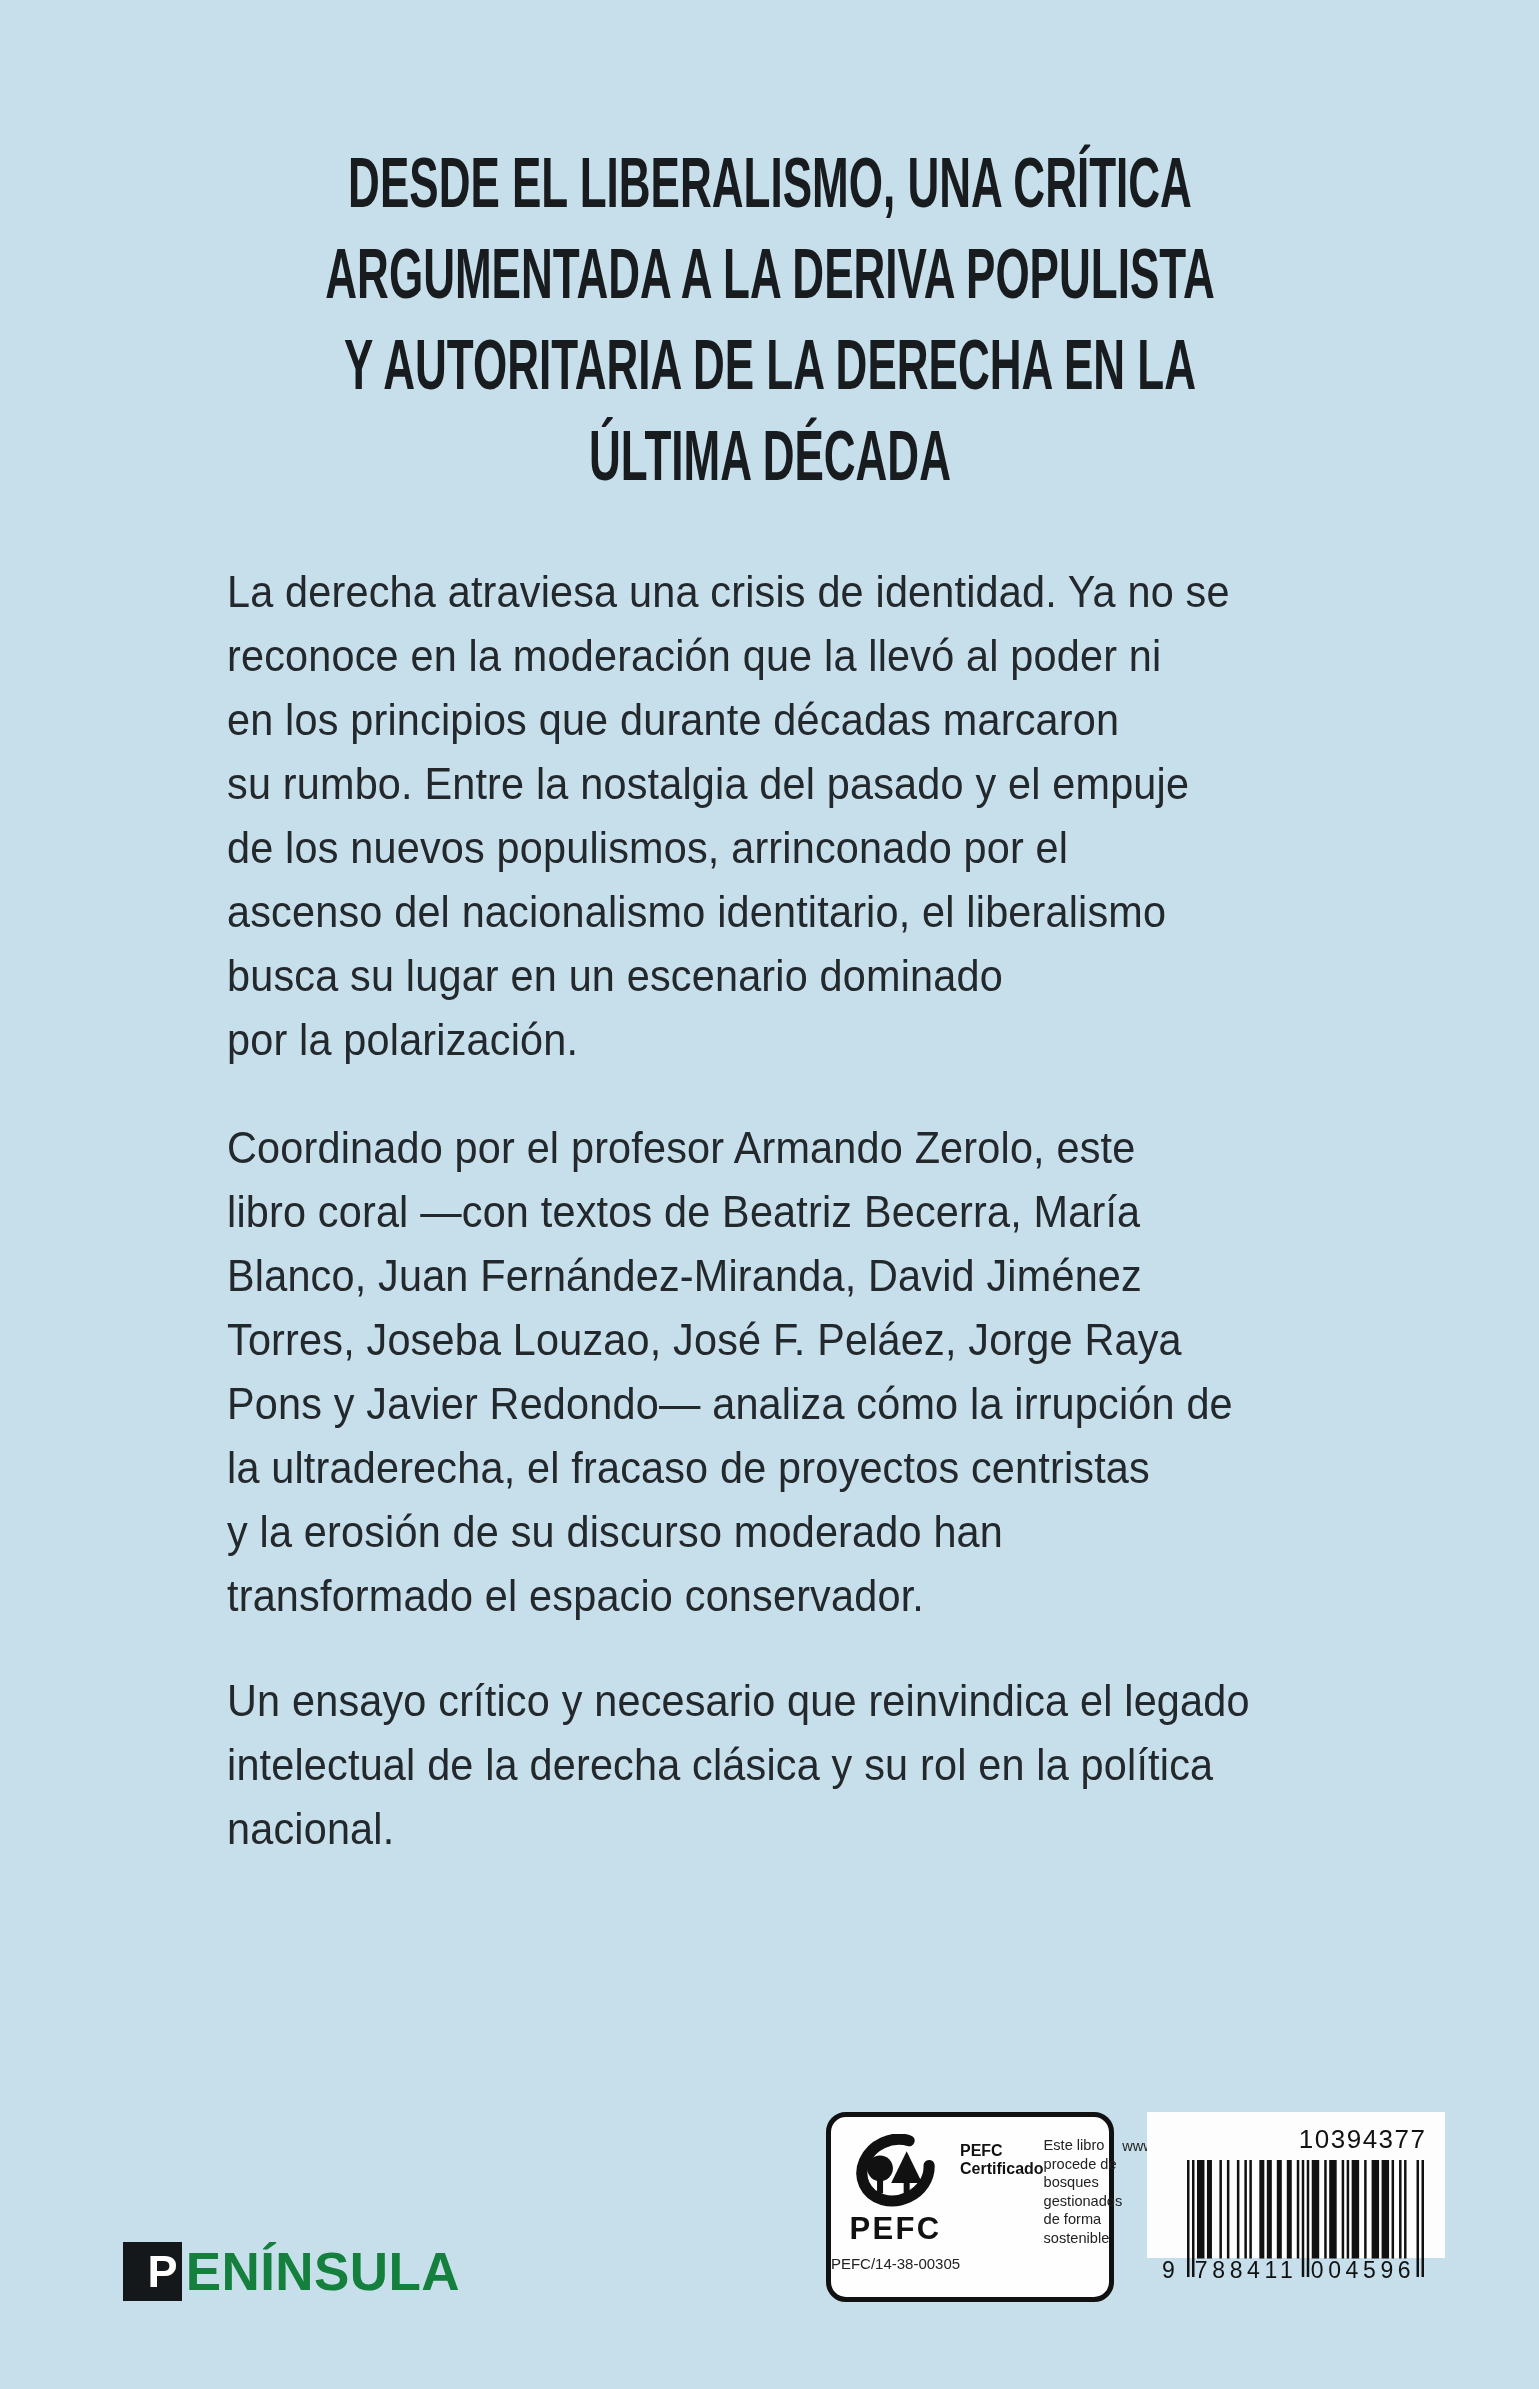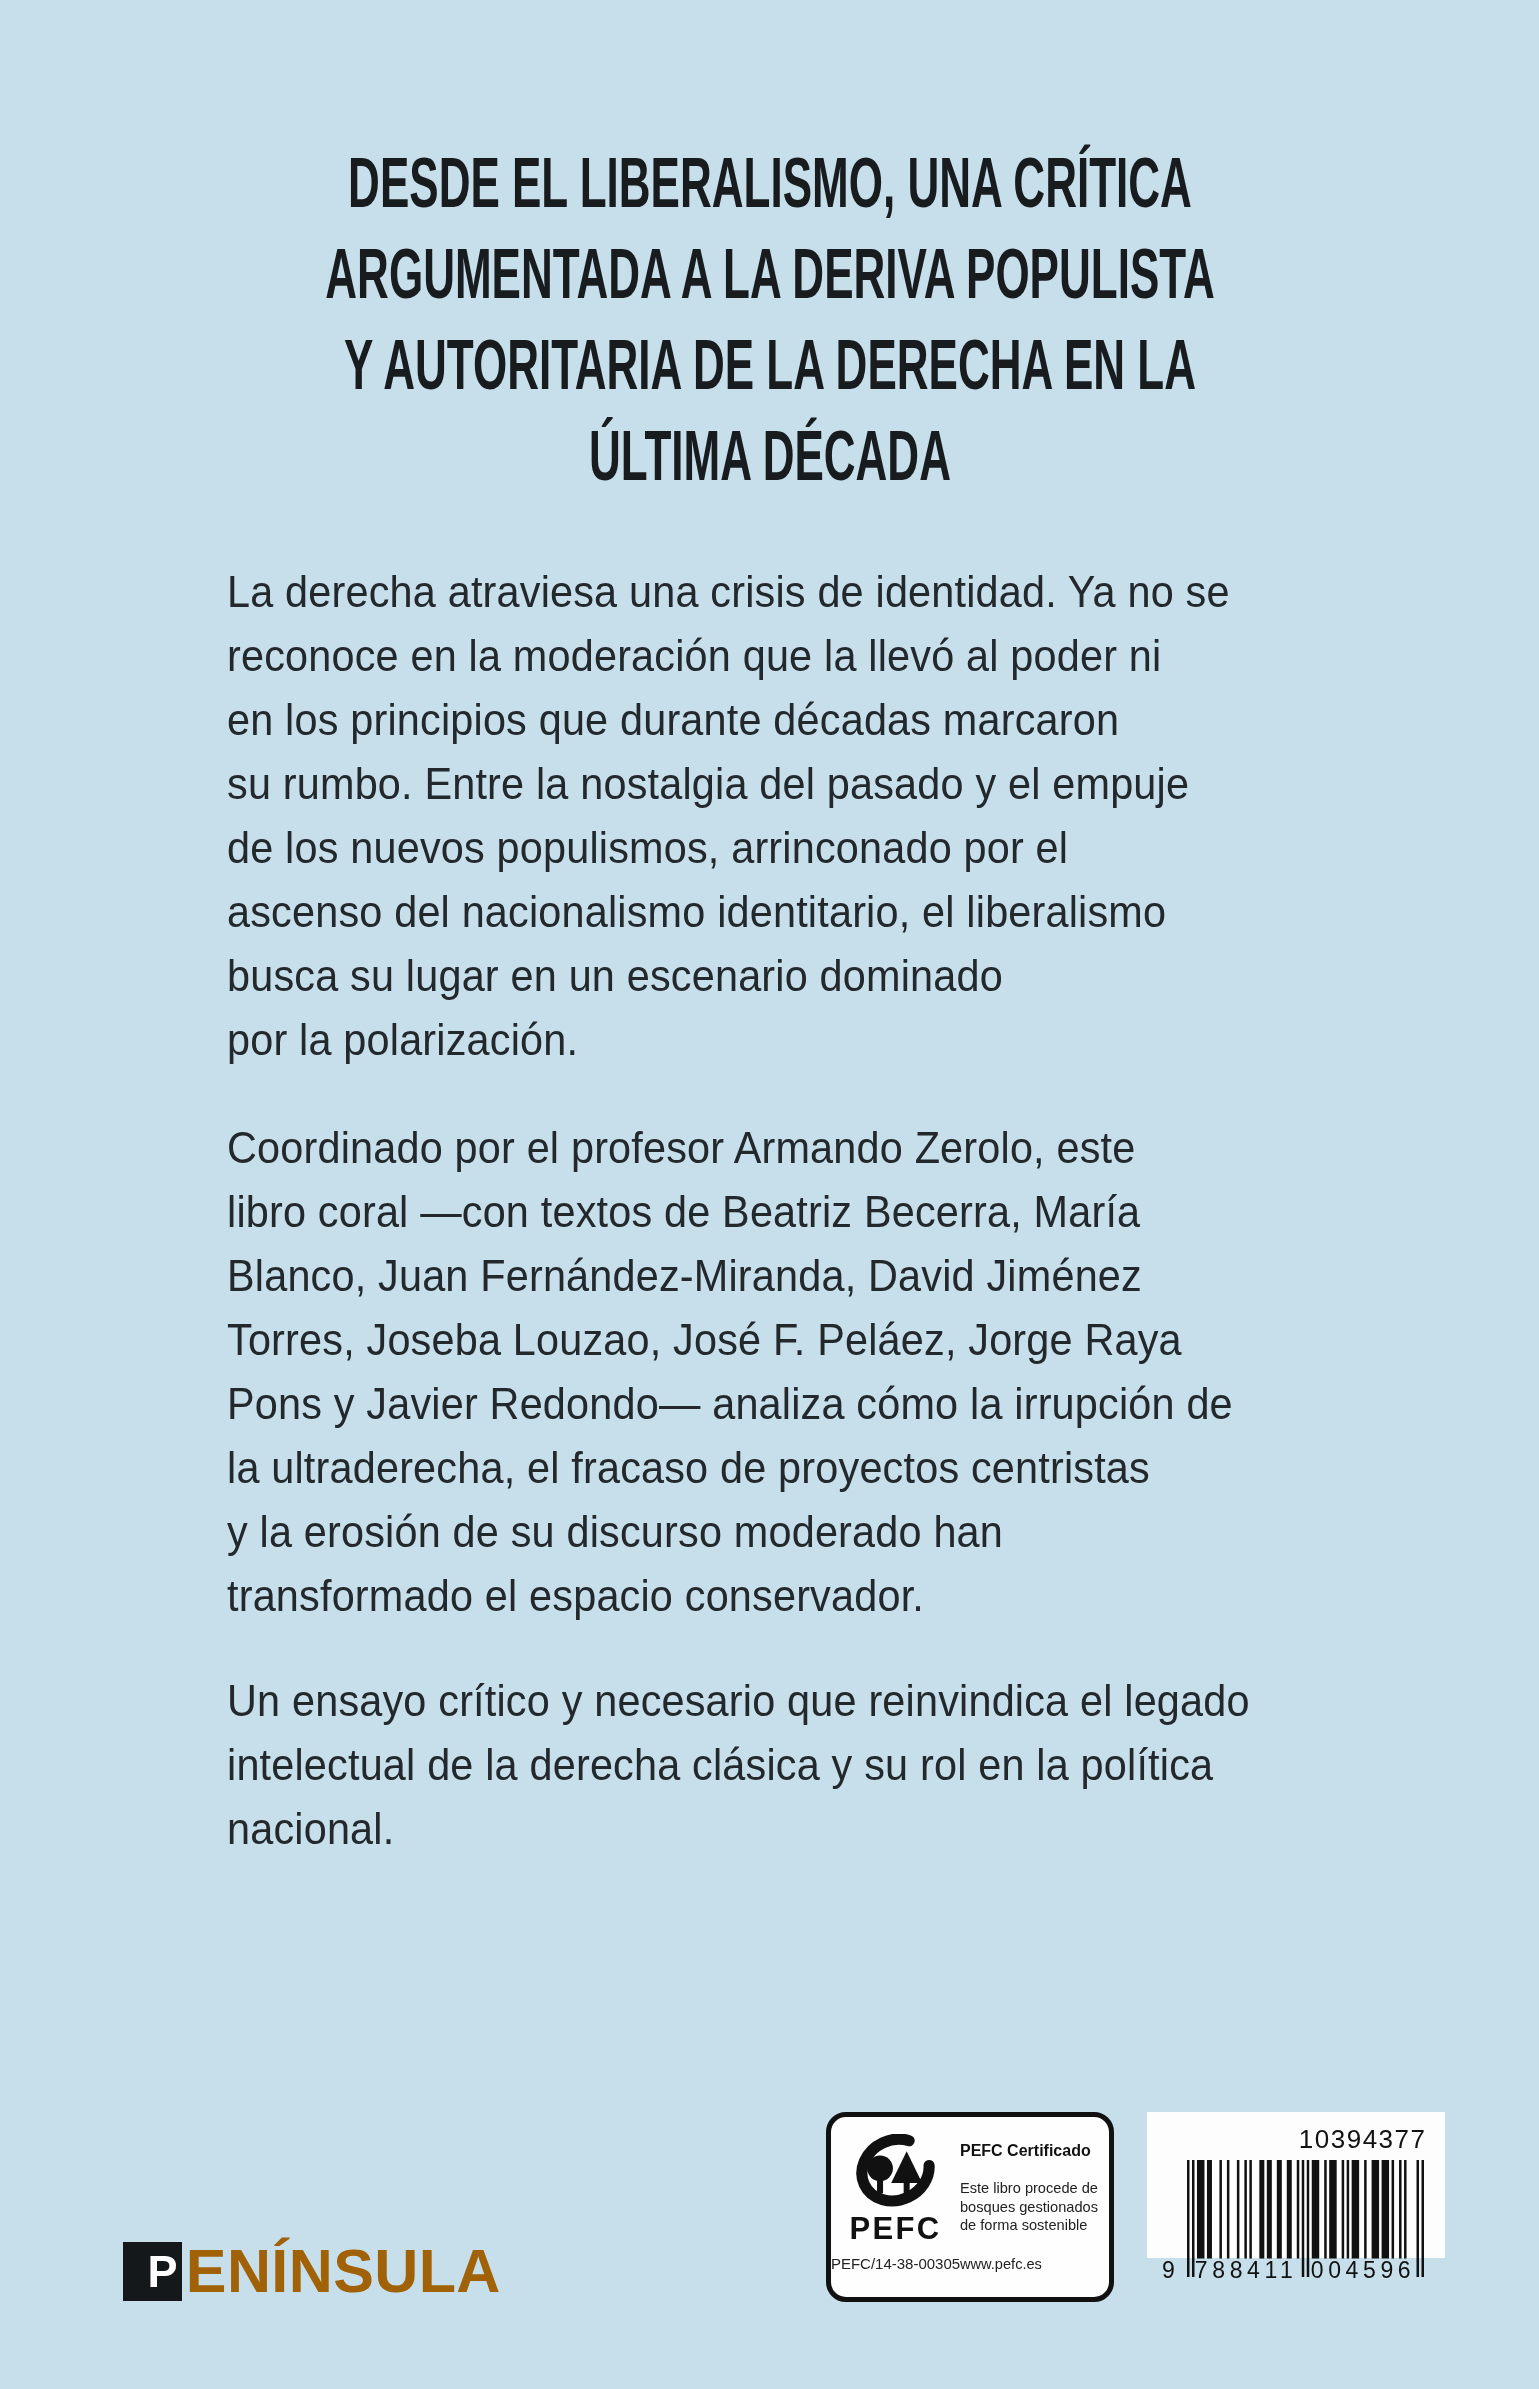--- a/index.html
+++ b/index.html
@@ -38,43 +38,43 @@
   }
   .pub-square {
     width:59px; height:59px; background:#15181b;
     display:flex; align-items:center; justify-content:flex-end;
     padding-right:4.6px; box-sizing:border-box;
   }
   .pub-initial {
     color:#ffffff; font-weight:bold; font-size:45px; line-height:59px;
   }
   .pub-rest {
-    margin-left:3.8px; color:#a16207; font-weight:bold;
-    font-size:61px; line-height:59px; letter-spacing:0.4px;
+    margin-left:3.8px; color:#15803d; font-weight:bold;
+    font-size:53px; line-height:59px; letter-spacing:0.4px;
   }
 
   
   .pefc-box {
     position:absolute; left:826px; top:2112px; width:288px; height:190px;
     background:#fefefe; border:5.4px solid #111; border-radius:20px;
     box-sizing:border-box; display:flex;
   }
   .pefc-left {
     width:129px; display:flex; flex-direction:column; align-items:center;
   }
   .pefc-emblem { width:91px; height:79px; margin-top:17px; }
   .pefc-wordmark {
     font-size:31px; font-weight:bold; color:#111; letter-spacing:2.3px;
     line-height:31px; margin-top:0px;
   }
   .pefc-license {
     font-size:15px; color:#222; margin-top:10.8px; white-space:nowrap;
   }
   .pefc-right {
-    flex:1; display:flex; flex-direction:column; padding-right:1px;
+    flex:1; display:flex; flex-direction:row; padding-right:1px;
   }
   .pefc-heading { font-size:16px; font-weight:bold; color:#111; margin-top:25px; }
   .pefc-desc { font-size:14.6px; line-height:18.5px; color:#222; margin-top:19px; white-space:pre-line; }
   .pefc-site { font-size:14.6px; color:#222; margin-top:21px; }
 
   
   .barcode-box {
     position:absolute; left:1147px; top:2112px; width:298px; height:146px;
     background:#fdfdfd;
   }

